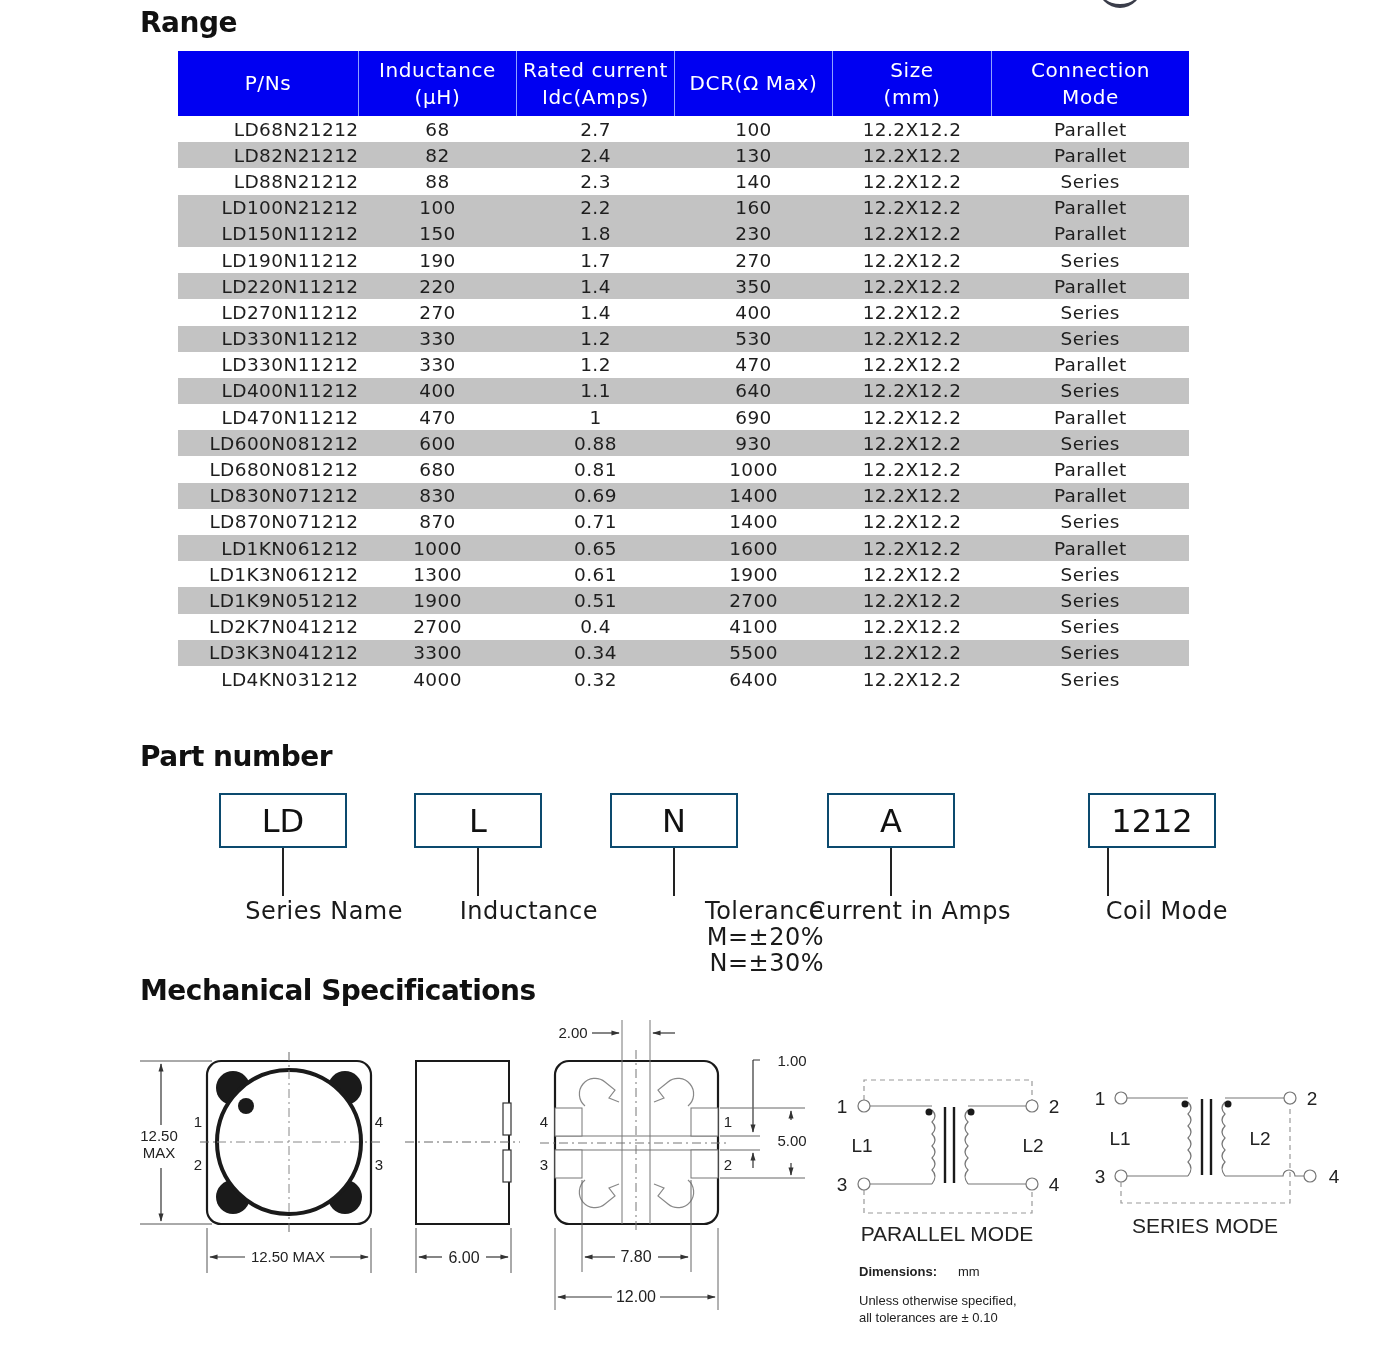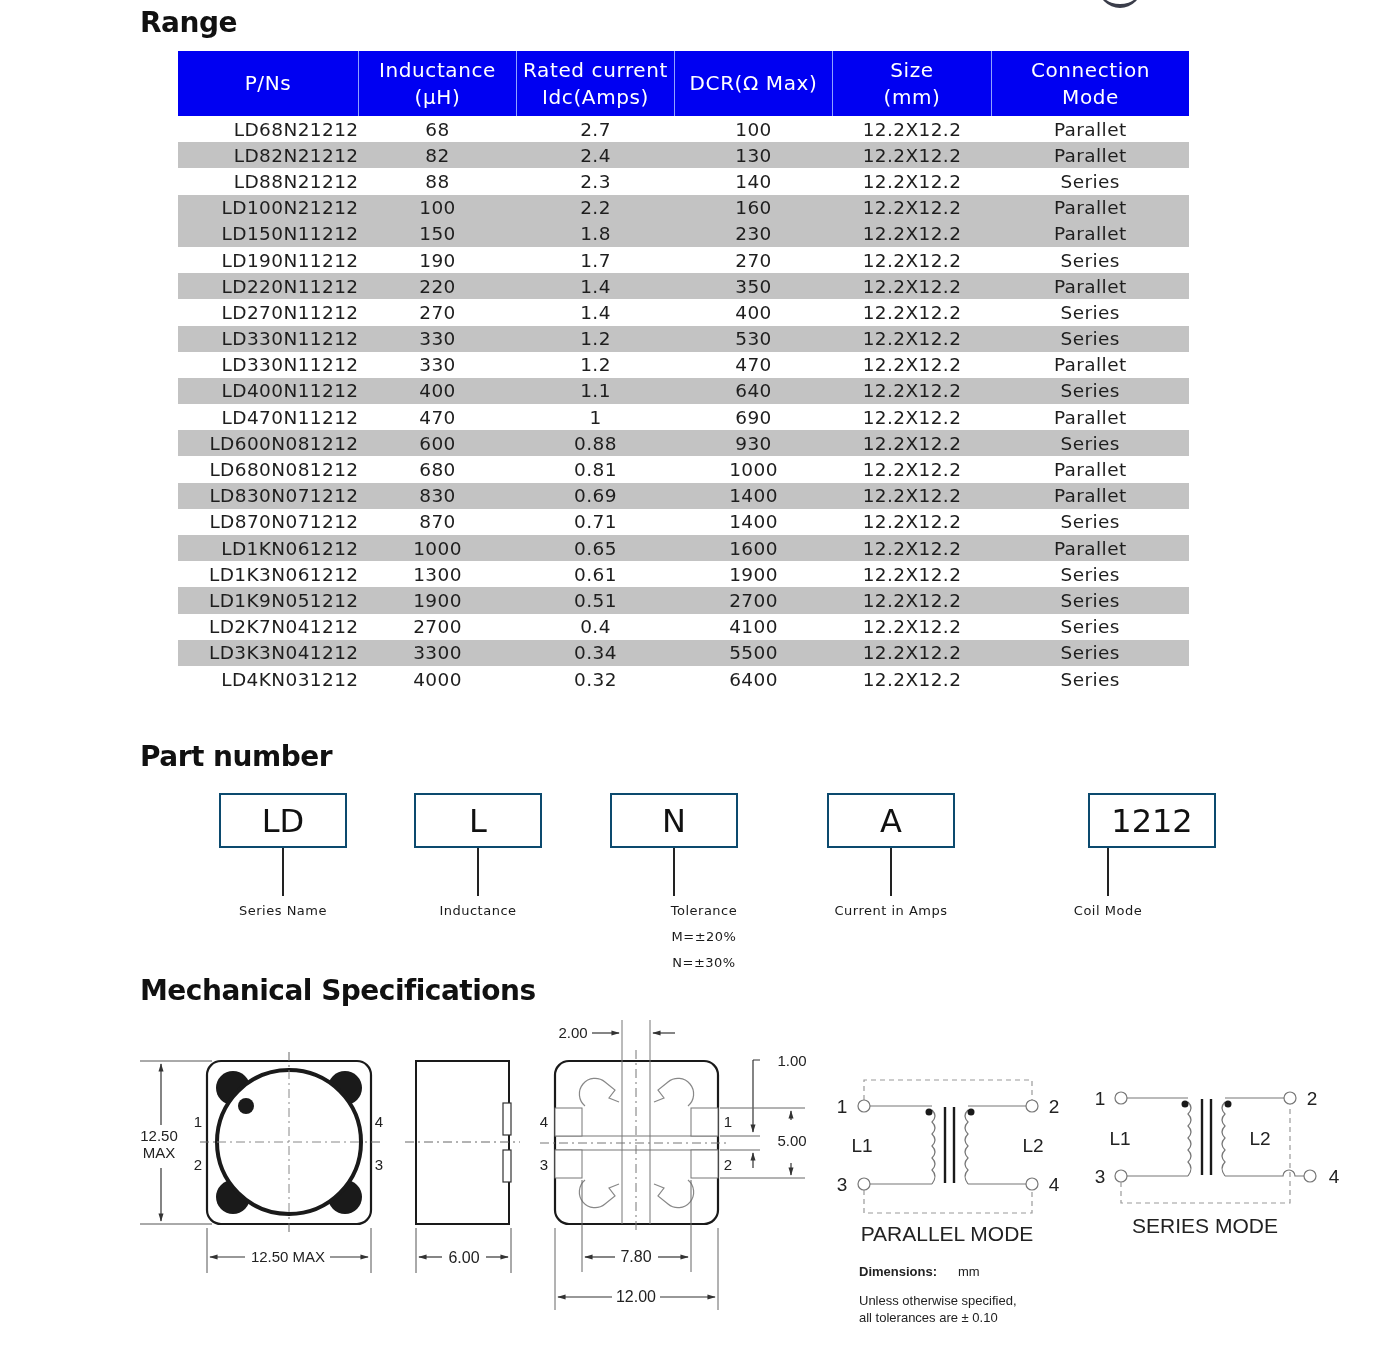--- a/index.html
+++ b/index.html
@@ -23,21 +23,21 @@
                    letter-spacing: 0.4px; }
   table.range tr.alt td { background: #c3c3c3; }
   table.range td.pn { text-align: right; padding-left: 31px; }
   .c1 { width: 169px; } .c2 { width: 157px; } .c3 { width: 157px; margin-left: 40px; }
   .c4 { width: 157px; } .c5 { width: 158px; } .c6 { width: 197px; margin-left: 25px; }
 
   .pn-box { position: absolute; top: 793px; width: 128px; height: 55px; border: 2px solid #0c4a6e;
             box-sizing: border-box; display: flex; align-items: center; justify-content: center;
             font-size: 32px; color: #111; }
   .pn-line { position: absolute; top: 848px; width: 2px; height: 48px; background: #222; }
-  .pn-label { position: absolute; top: 898px; width: 240px; text-align: center; font-size: 13px;
+  .pn-label { position: absolute; top: 898px; width: 240px; text-align: right; font-size: 24px;
               line-height: 26px; color: #1a1a1a; letter-spacing: 0.5px; }
 
   svg.mech { position: absolute; left: 0; top: 0; }
   svg text { font-family: "Liberation Sans", sans-serif; fill: #222; }
 </style>
 </head>
 <body>
 
 <div class="top-arc"></div>
 

